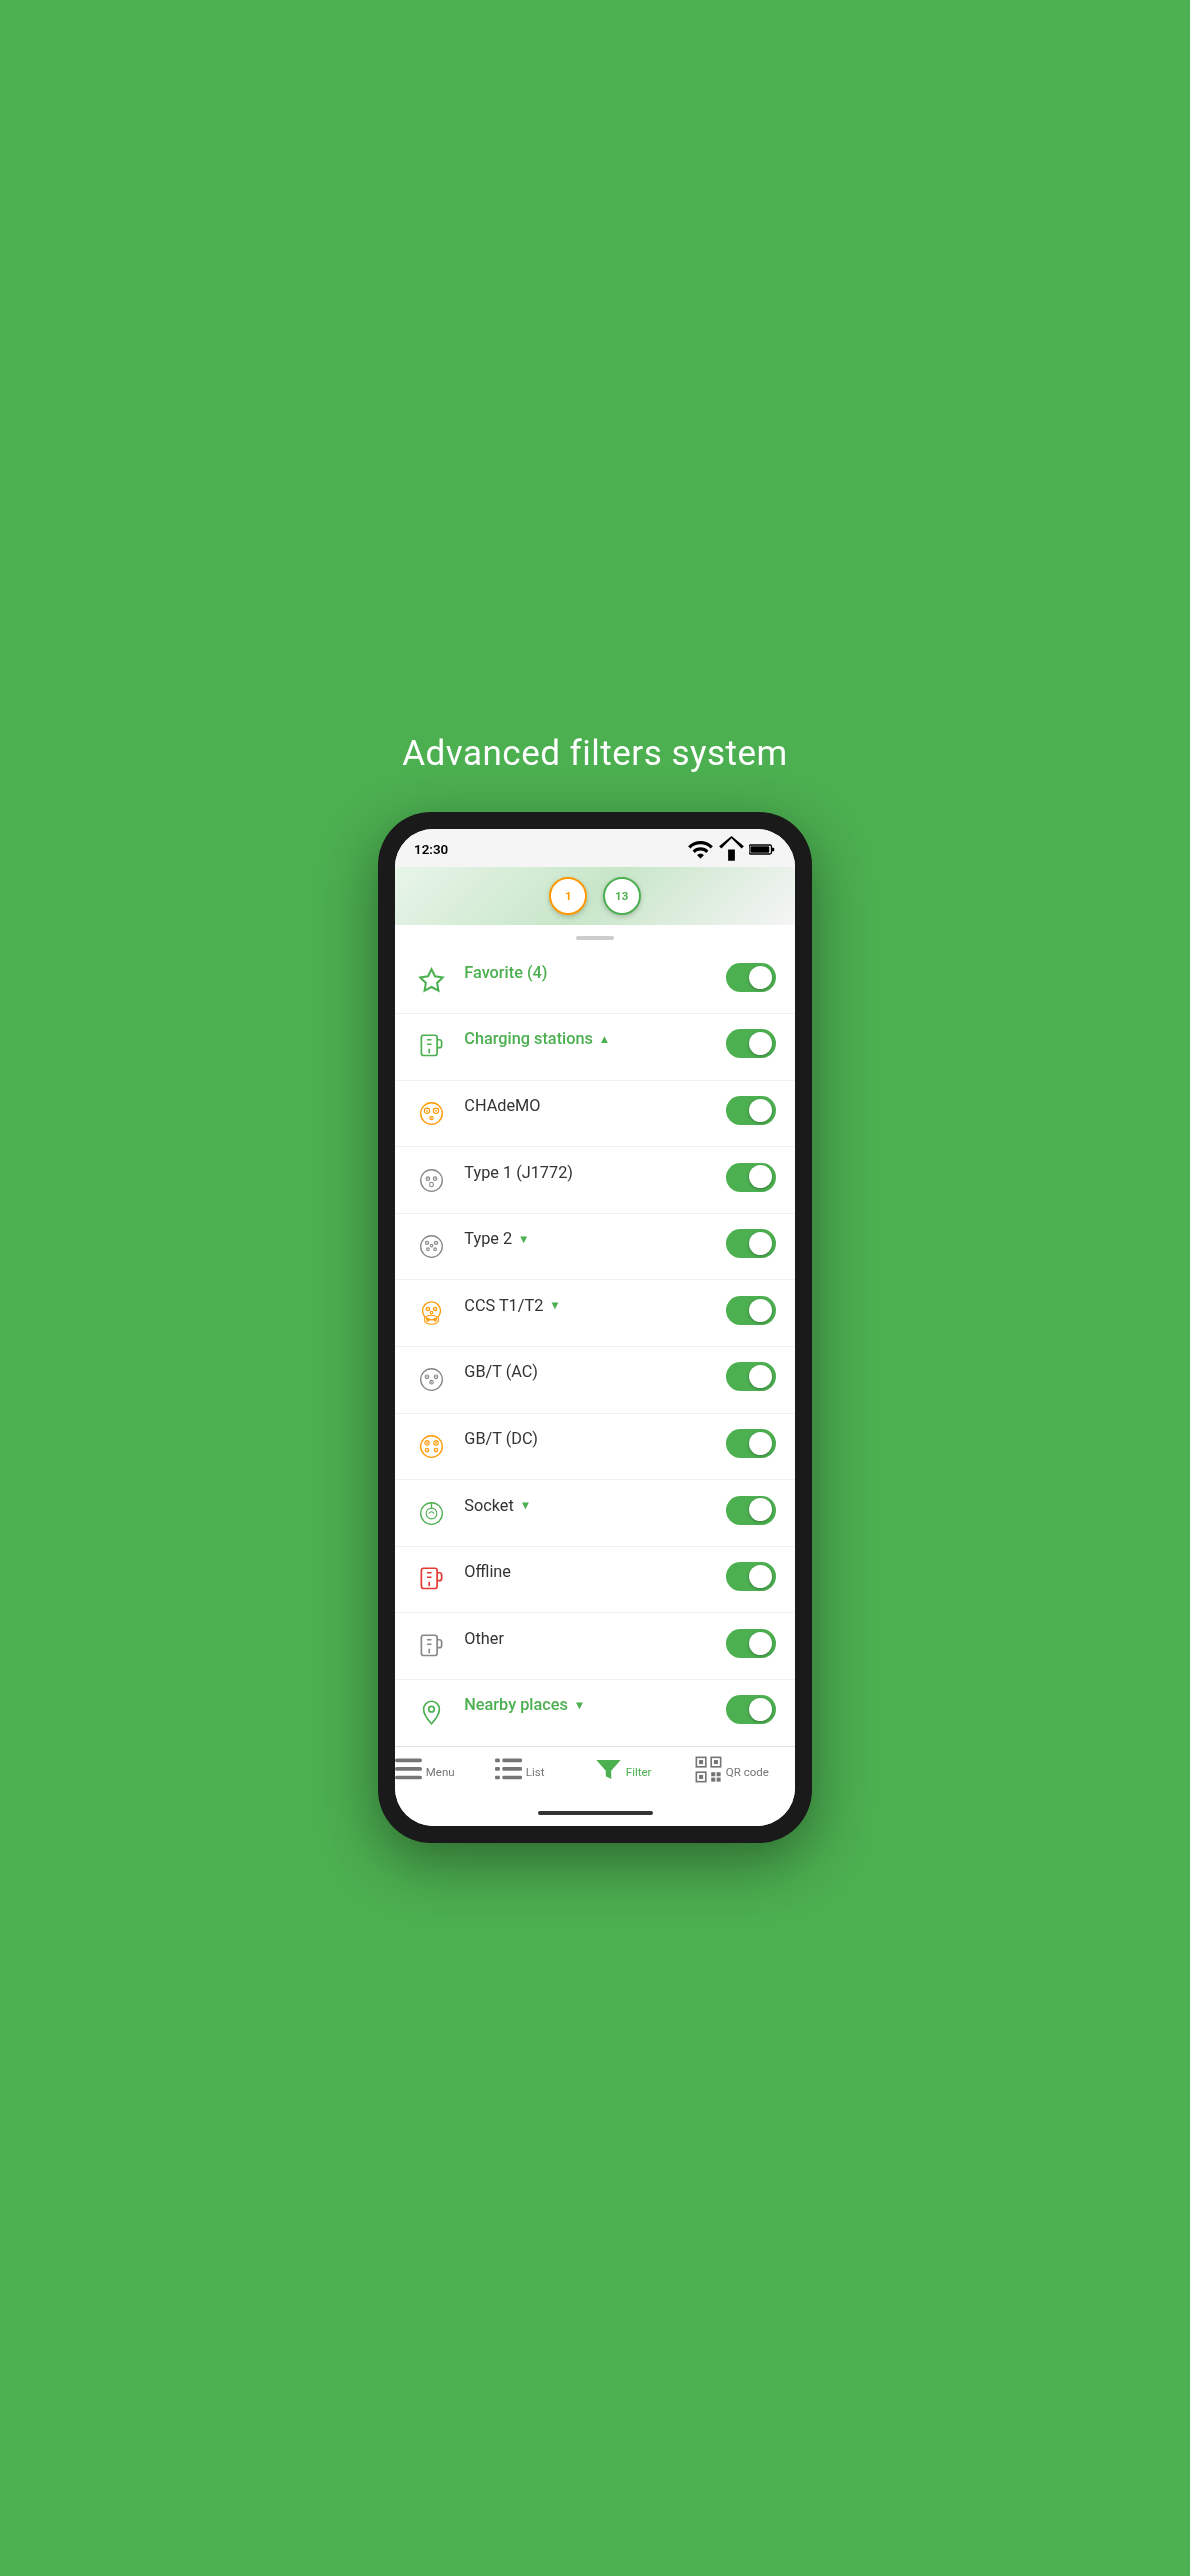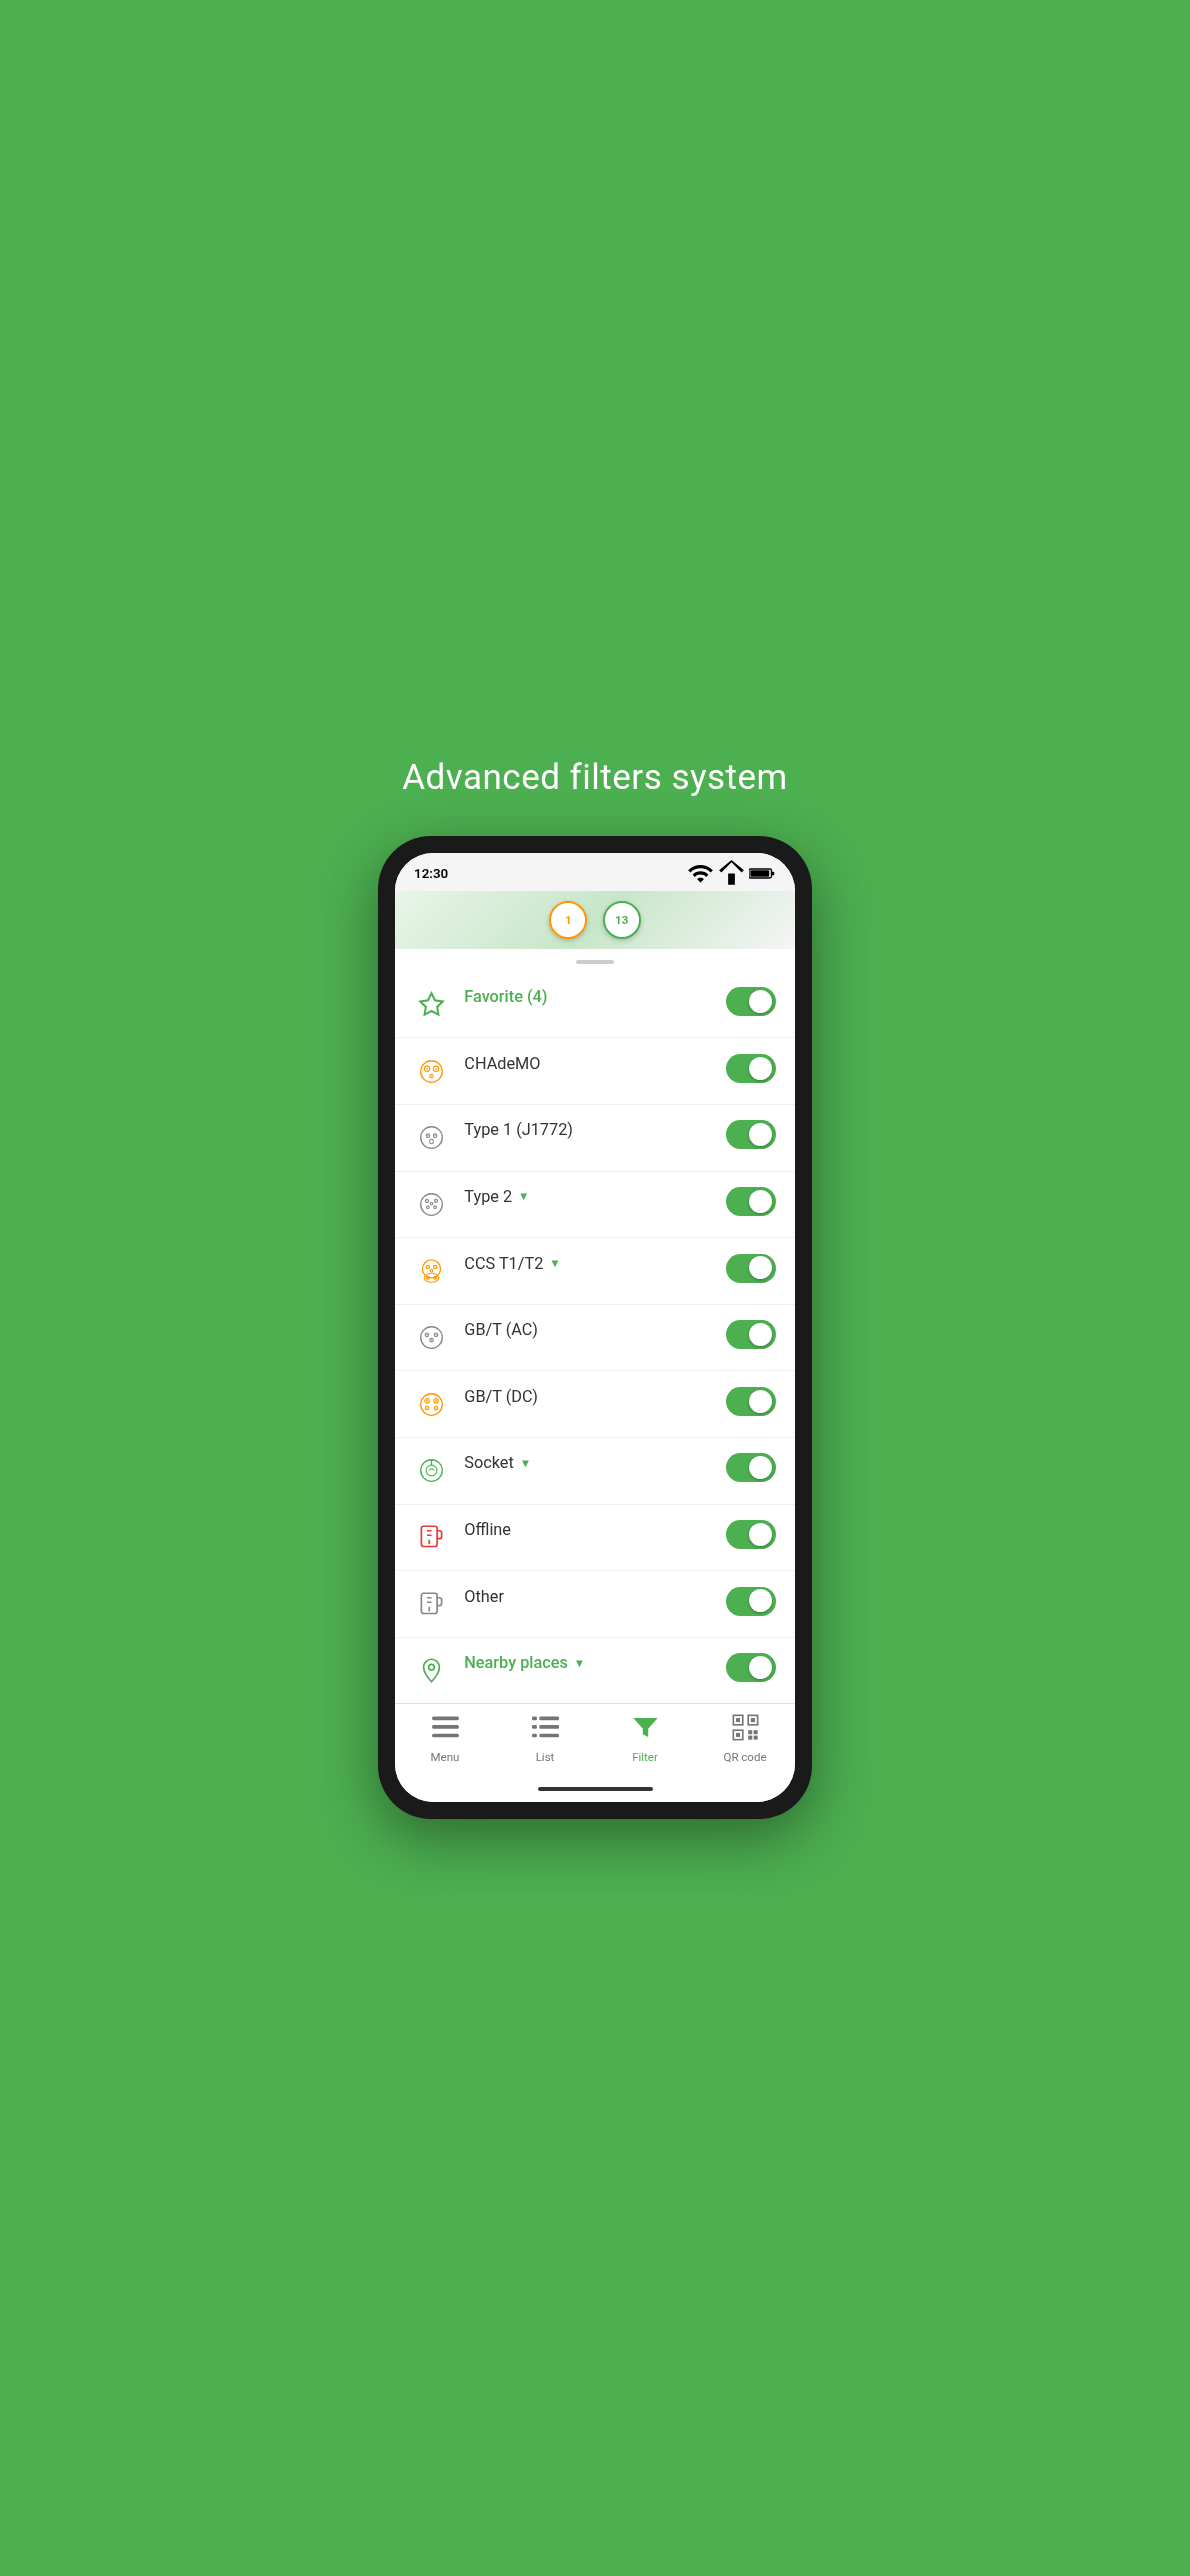--- a/index.html
+++ b/index.html
@@ -183,21 +183,20 @@
     .bottom-nav {
       display: flex;
       background: white;
       border-top: 1px solid #e0e0e0;
       padding: 9.6px 0 15.3px 0;
     }
 
     .nav-item {
       flex: 1;
       display: flex;
-      flex-direction: column;
       align-items: center;
       gap: 3.8px;
       cursor: pointer;
     }
 
     .nav-icon {
       font-size: 19px;
       color: #757575;
     }
 
@@ -278,20 +277,34 @@
       <li class="filter-item">
         <div class="filter-icon">
           <svg viewBox="0 0 24 24" fill="none" stroke="#4caf50" stroke-width="1.8">
             <polygon points="12,2 15.09,8.26 22,9.27 17,14.14 18.18,21.02 12,17.77 5.82,21.02 7,14.14 2,9.27 8.91,8.26"></polygon>
           </svg>
         </div>
         <span class="filter-label filter-label-green">Favorite (4)</span>
         <div class="toggle"></div>
       </li>
 
+      <li class="filter-item">
+        <div class="filter-icon">
+          <svg viewBox="0 0 24 24" fill="none" stroke="#4caf50" stroke-width="1.5">
+            <rect x="3" y="2" width="14" height="18" rx="2"></rect>
+            <path d="M8 6h4M8 10h4M17 6h2a2 2 0 0 1 2 2v3a2 2 0 0 1-2 2h-2"></path>
+            <line x1="10" y1="14" x2="10" y2="18"></line>
+          </svg>
+        </div>
+        <span class="filter-label filter-label-green filter-label-with-chevron">
+          <span>Charging stations</span>
+          <span class="chevron chevron-up">▲</span>
+        </span>
+        <div class="toggle"></div>
+      </li>
 
       <li class="filter-item">
         <div class="filter-icon">
           <svg viewBox="0 0 30 30" fill="none">
             <circle cx="15" cy="15" r="12" stroke="#ff9800" stroke-width="1.5"></circle>
             <circle cx="10" cy="12" r="3" stroke="#ff9800" stroke-width="1.2" fill="none"></circle>
             <circle cx="20" cy="12" r="3" stroke="#ff9800" stroke-width="1.2" fill="none"></circle>
             <circle cx="10" cy="12" r="1" fill="#ff9800"></circle>
             <circle cx="20" cy="12" r="1" fill="#ff9800"></circle>
             <circle cx="15" cy="20" r="2" stroke="#ff9800" stroke-width="1.2" fill="none"></circle>

